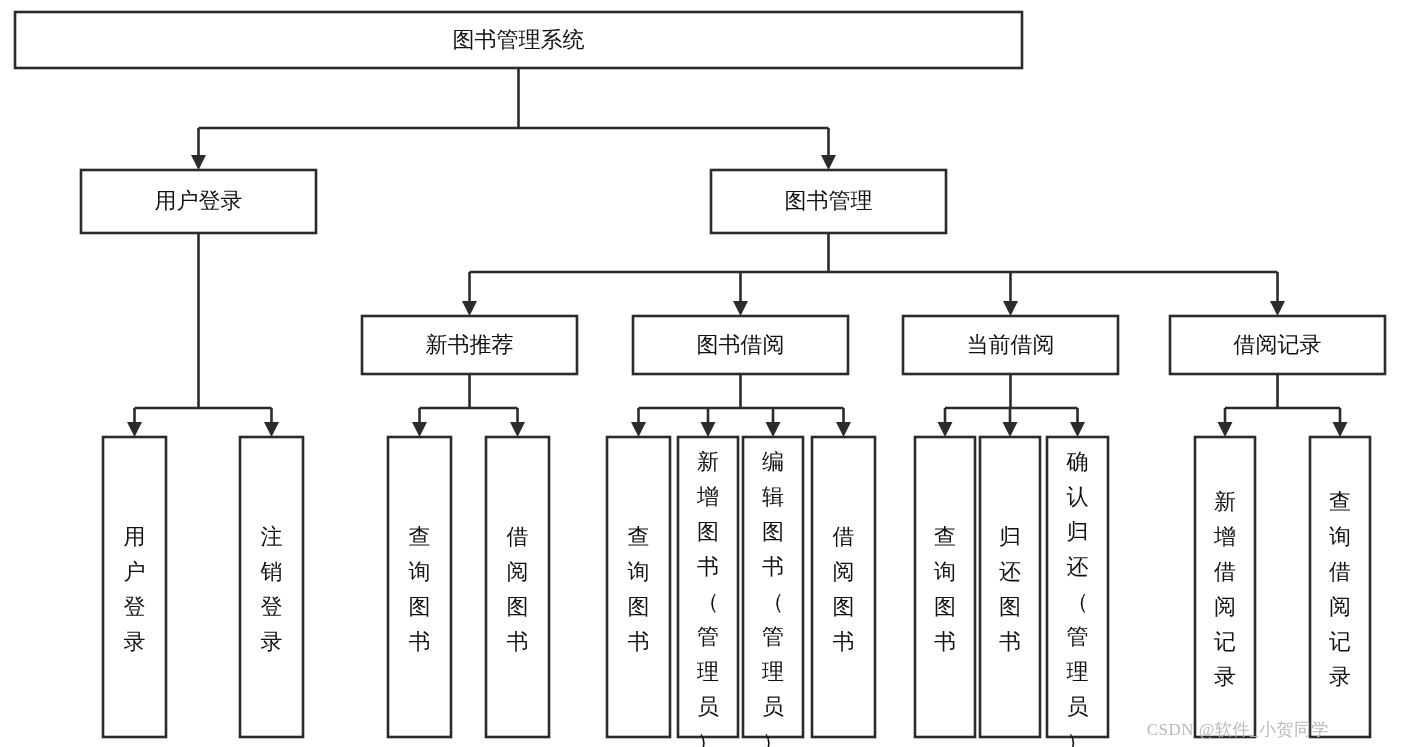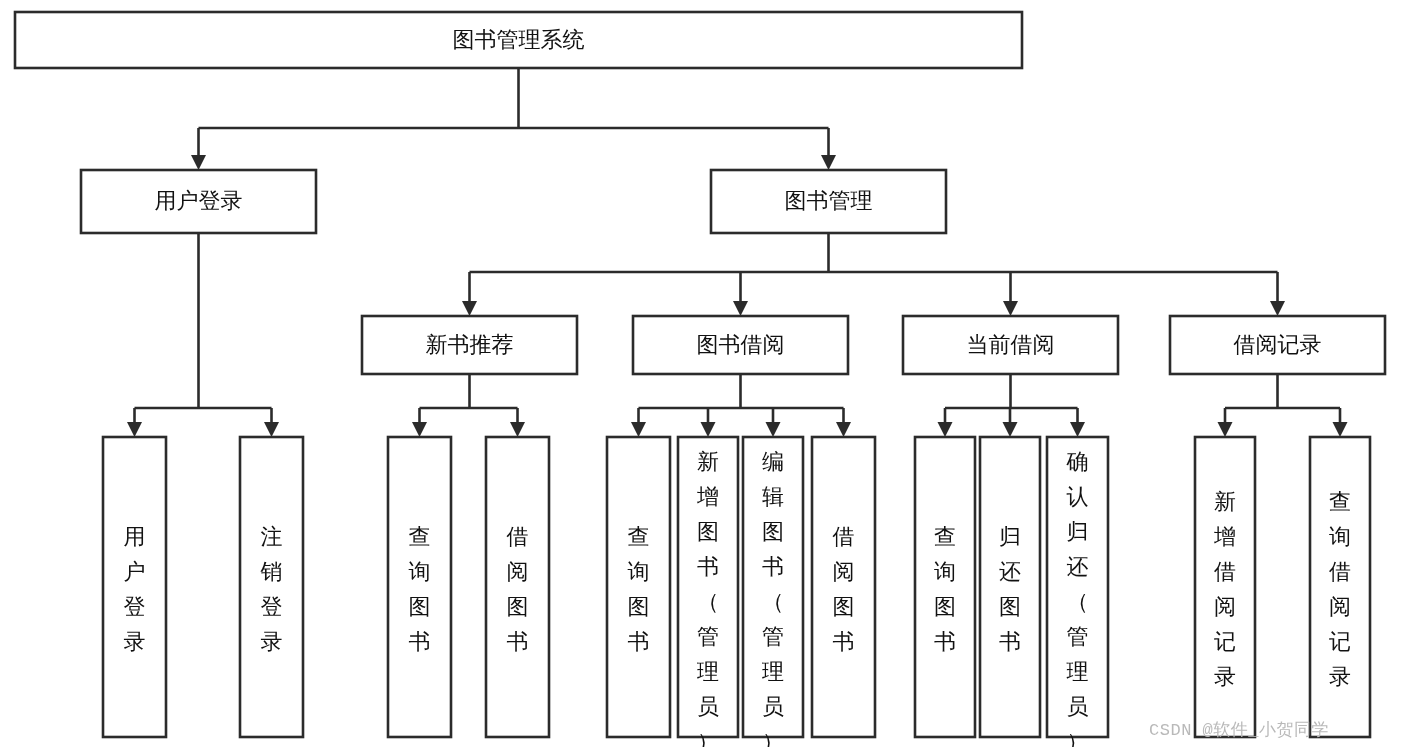--- a/index.html
+++ b/index.html
@@ -46,21 +46,21 @@
     font-family: "Liberation Sans", "DejaVu Sans", sans-serif;
     font-size: 22px;
     fill: #111111;
     text-anchor: middle;
     dominant-baseline: middle;
   }
   .watermark {
     position: absolute;
     right: 10px;
     bottom: 6px;
-    font-family: Liberation Mono, monospace;
+    font-family: Liberation Serif, serif;
     font-size: 17px;
     color: #b9b9b9;
     letter-spacing: 0.5px;
     white-space: nowrap;
     pointer-events: none;
   }
 </style>
 </head>
 <body>
 

